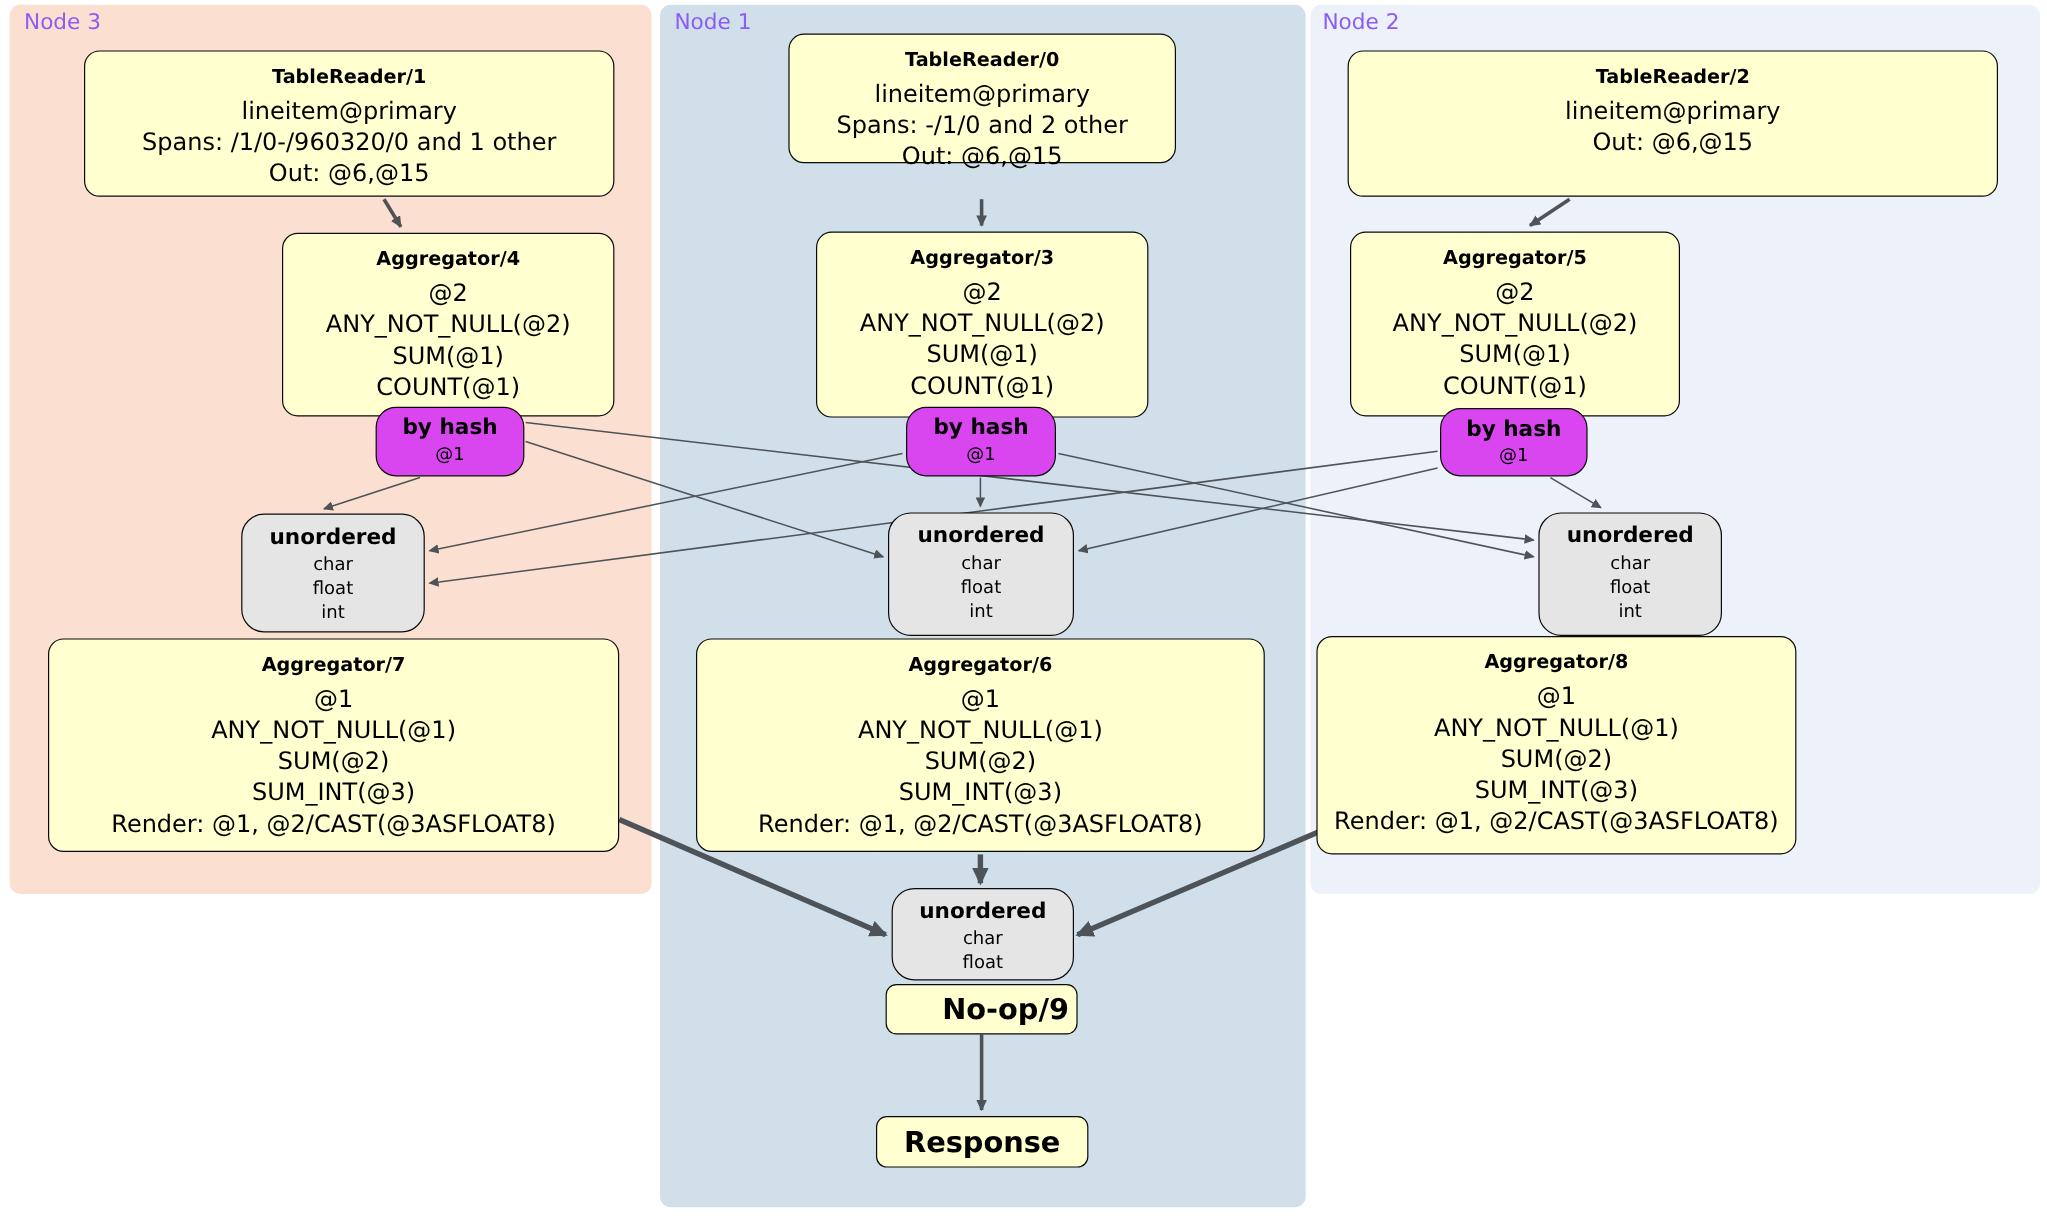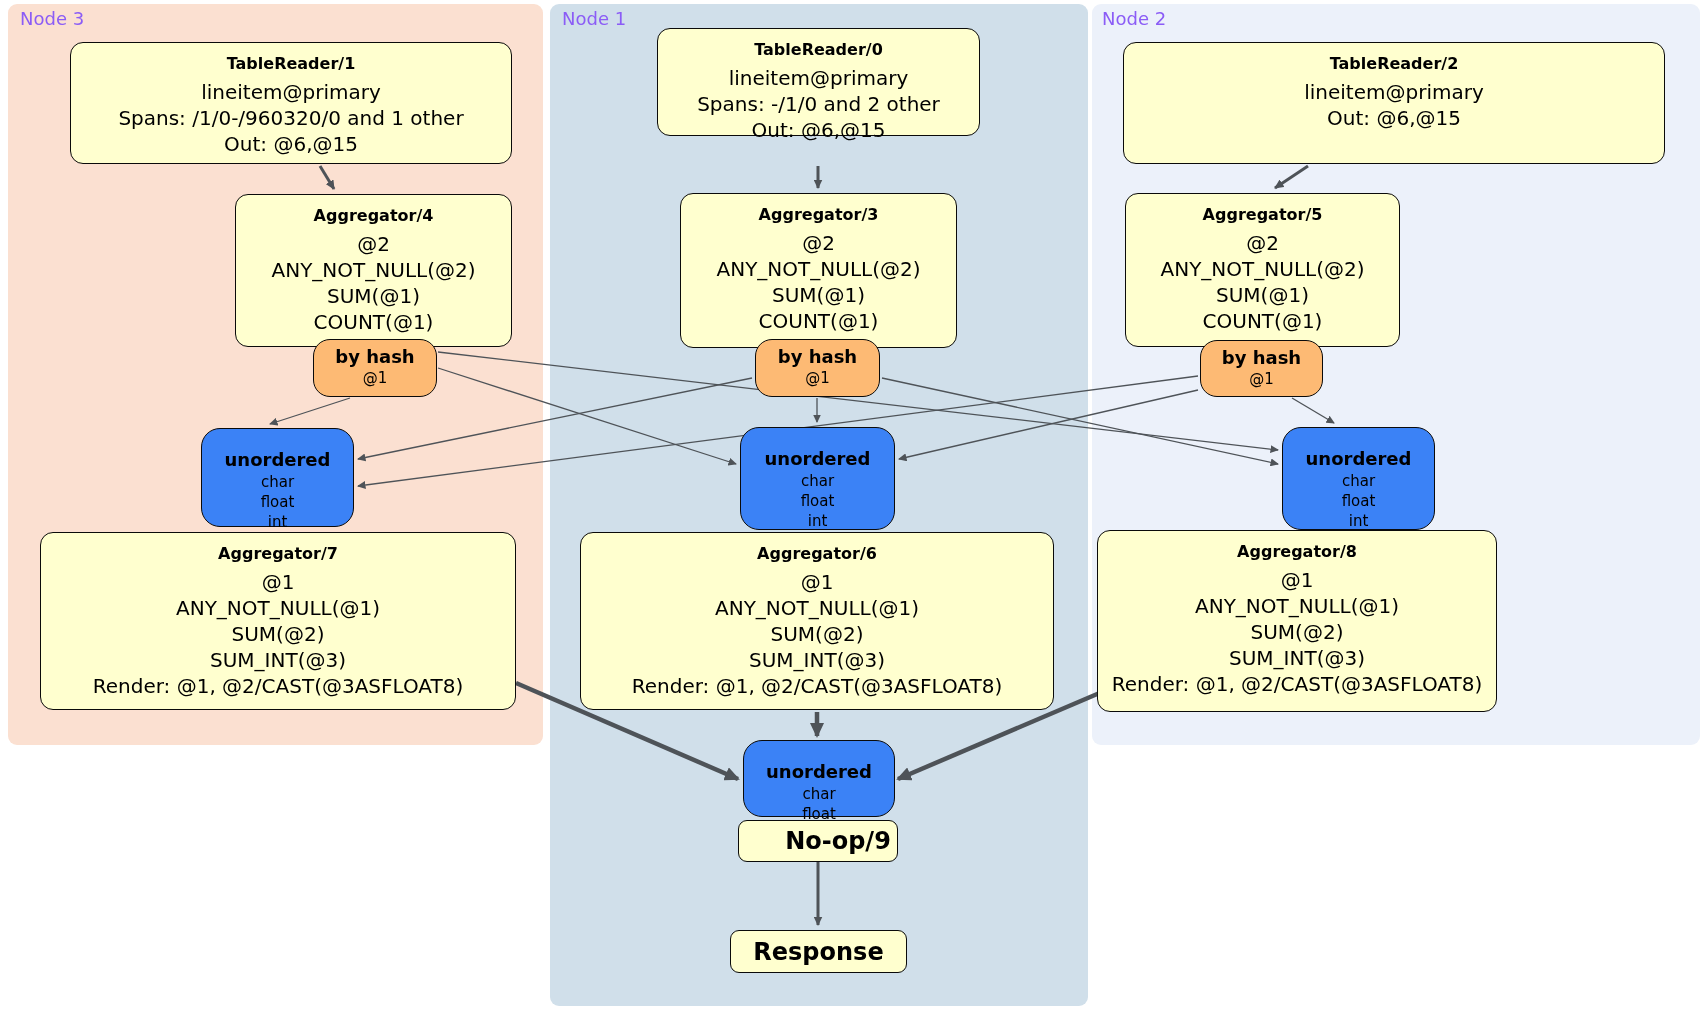--- a/index.html
+++ b/index.html
@@ -7,24 +7,24 @@
     position:relative;width:1706px;height:1016px;overflow:hidden;
     font-family:"DejaVu Sans","Liberation Sans",sans-serif;color:#000;
   }
   .panel{position:absolute;border-radius:9px;}
   .panel-label{position:absolute;font-size:18px;line-height:22px;color:#8b5cf6;}
   .box{position:absolute;background:#ffffcf;border:1.6px solid #0a0a0a;border-radius:13px;
        text-align:center;box-sizing:border-box;z-index:3;}
   .proc{padding-top:5px;}
   .proc .t{font-weight:bold;font-size:16px;line-height:31px;white-space:nowrap;}
   .proc .l{font-size:20px;line-height:26px;white-space:nowrap;}
-  .router{background:#fdba74;border-radius:17px;padding-top:5px;z-index:4;}
+  .router{background:#d946ef;border-radius:17px;padding-top:5px;z-index:4;}
   .router .t{font-weight:bold;font-size:18px;line-height:23px;}
   .router .l{font-size:15px;line-height:20px;}
-  .sync{background:#3b82f6;border-radius:19px;padding-top:19px;z-index:4;}
+  .sync{background:#e5e5e5;border-radius:19px;padding-top:7px;z-index:4;}
   .sync .t{font-weight:bold;font-size:18px;line-height:24px;}
   .sync .l{font-size:15px;line-height:20px;}
   .plain{display:flex;align-items:center;justify-content:center;border-radius:9px;}
   .plain .t{font-weight:bold;font-size:24px;white-space:nowrap;}
   #edges{position:absolute;left:0;top:0;z-index:2;}
 </style>
 </head>
 <body>
 
 <div id="canvas">

